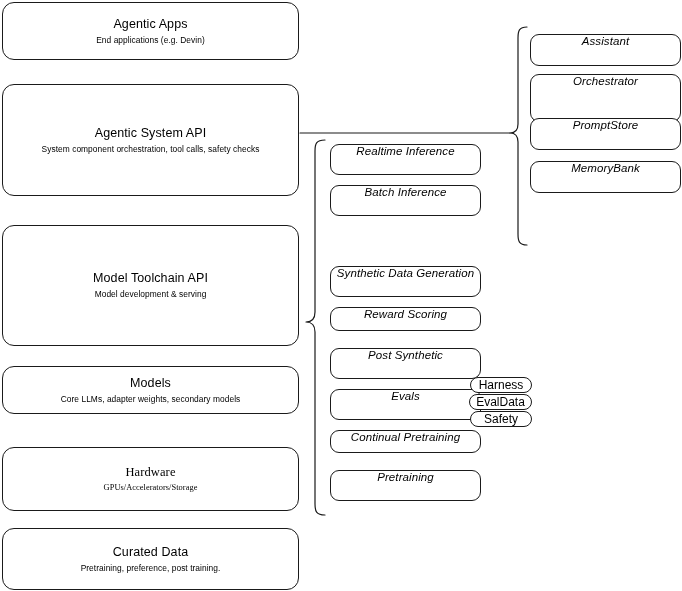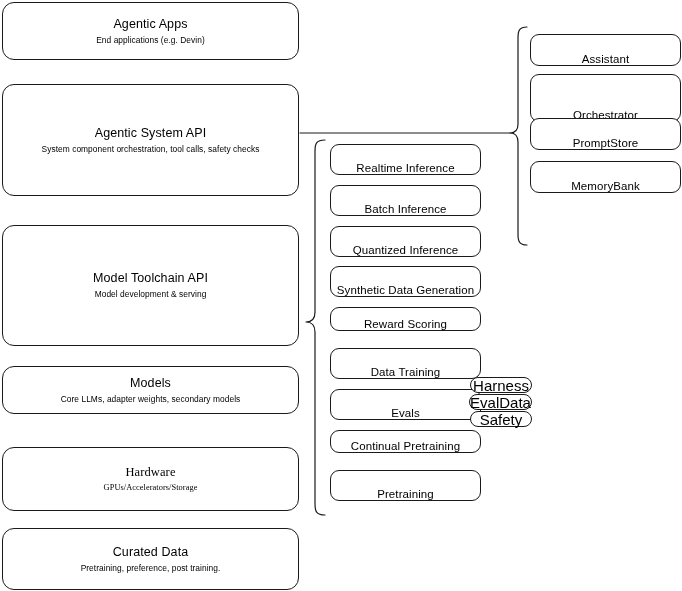--- a/index.html
+++ b/index.html
@@ -52,38 +52,39 @@
   .layer-box { border-radius: 12px; }
 
   
   .cap {
     position: absolute;
     box-sizing: border-box;
     border: 1.2px solid #1a1a1a;
     border-radius: 9px;
     background: #ffffff;
     display: flex;
-    align-items: flex-end;
+    align-items: flex-start;
     justify-content: center;
     font-size: 11.5px;
     color: #000;
     letter-spacing: 0.1px;
+    font-style: italic;
   }
 
   
   .pill {
     position: absolute;
     box-sizing: border-box;
     border: 1.2px solid #1a1a1a;
     border-radius: 9px;
     background: #ffffff;
     display: flex;
     align-items: center;
     justify-content: center;
-    font-size: 15px;
+    font-size: 12px;
     color: #000;
     z-index: 5;
   }
 
   
   #overlay {
     position: absolute;
     left: 0;
     top: 0;
     width: 682px;
@@ -154,31 +155,28 @@
              L 315 504
              C 315 511, 316 515, 325 515"></path>
   </svg>
 
   <div class="cap" style="left:330px; top:144px; width:151px; height:31px;">
     <span>Realtime Inference</span>
   </div>
   <div class="cap" style="left:330px; top:185px; width:151px; height:31px;">
     <span>Batch Inference</span>
   </div>
-  <div class="cap" style="left:330px; top:226px; width:151px; height:31px;">
-    <span>Quantized Inference</span>
-  </div>
   <div class="cap" style="left:330px; top:266px; width:151px; height:31px;">
     <span>Synthetic Data Generation</span>
   </div>
   <div class="cap" style="left:330px; top:307px; width:151px; height:24px;">
     <span>Reward Scoring</span>
   </div>
   <div class="cap" style="left:330px; top:348px; width:151px; height:31px;">
-    <span>Data Training</span>
+    <span>Post Synthetic</span>
   </div>
   <div class="cap" style="left:330px; top:389px; width:151px; height:31px;">
     <span>Evals</span>
   </div>
   <div class="cap" style="left:330px; top:430px; width:151px; height:23px;">
     <span>Continual Pretraining</span>
   </div>
   <div class="cap" style="left:330px; top:470px; width:151px; height:31px;">
     <span>Pretraining</span>
   </div>

